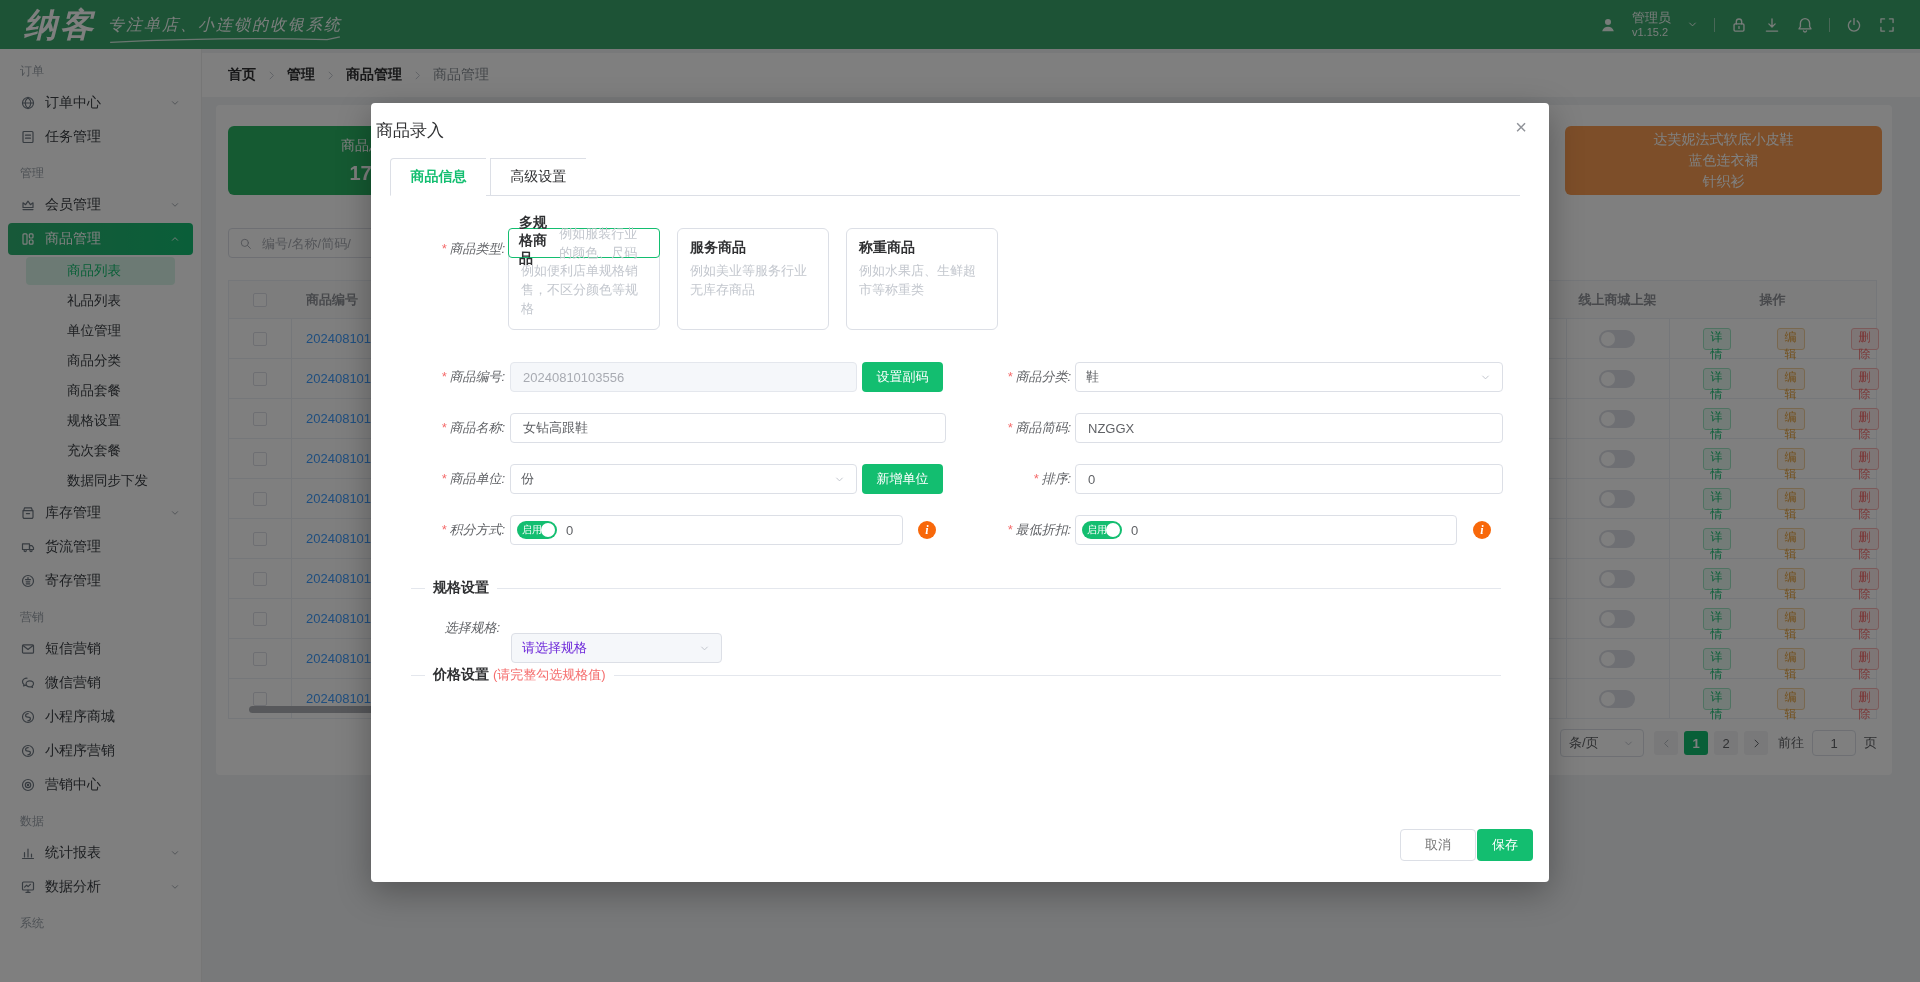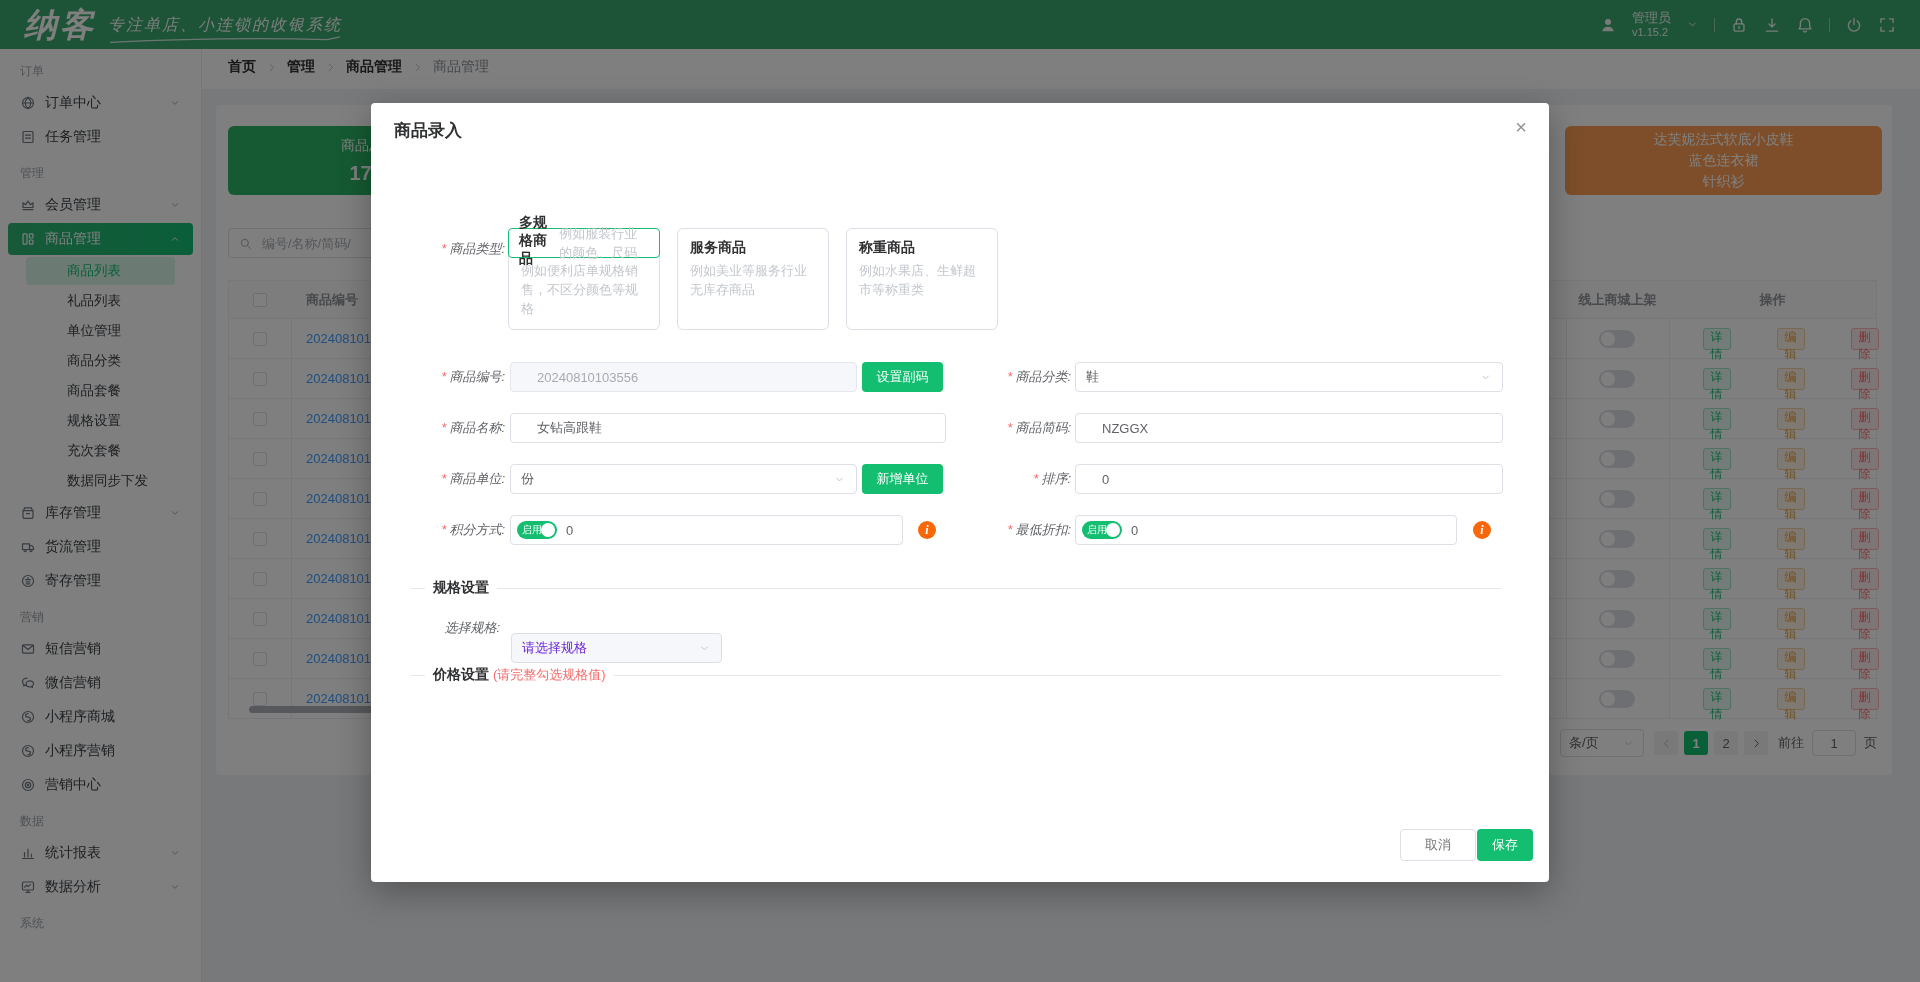--- a/index.html
+++ b/index.html
@@ -32,21 +32,21 @@
     border-radius:4px; font-size:14px; color:#3c4045; cursor:pointer; }
   .s-item .s-ic { color:#6f7882; display:flex; } .s-item .s-ic svg { width:16px; height:16px; }
   .s-item .s-ch { margin-left:auto; color:#9aa0a8; display:flex; } .s-item .s-ch svg { width:12px; height:12px; }
   .s-item.active { background:linear-gradient(90deg,#2fb273,#14bd72); color:#fff; }
   .s-item.active .s-ic, .s-item.active .s-ch { color:#fff; }
   .s-sub { height:28px; line-height:28px; padding-left:41px; margin:2px 26px; border-radius:4px;
     font-size:13.5px; color:#3c4045; cursor:pointer; }
   .s-sub.active { background:rgba(19,190,112,.16); color:#13be70; }
 
   
-  .bcbar { position:absolute; left:202px; top:45px; right:0; height:44px; background:#fff;
+  .bcbar { position:absolute; left:202px; top:53px; right:0; height:44px; background:#fff;
     display:flex; align-items:center; padding-left:26px; gap:9px; font-size:14px; z-index:4; }
   .bc-item { color:#303133; font-weight:bold; cursor:pointer; }
   .bc-item.last { font-weight:normal; color:#8a9096; cursor:default; }
   .bc-sep { color:#c0c4cc; display:flex; } .bc-sep svg { width:12px; height:12px; }
 
   
   .panel { position:absolute; left:216px; top:105px; width:1676px; height:670px; background:#fff;
     border-radius:4px; z-index:3; }
   .stat-green { position:absolute; left:12px; top:21px; width:282px; height:69px; border-radius:6px;
     background:#2ab565; color:#fff; text-align:center; padding-top:11px; }
@@ -102,21 +102,21 @@
   .pag-btn.prev { color:#b4b9bf; }
   .pag-num.active { background:#13be70; color:#fff; font-weight:bold; }
   .goto { display:flex; align-items:center; gap:8px; }
   .goto input { width:44px; height:26px; border:1px solid #dcdfe6; border-radius:4px; text-align:center;
     font-size:13px; color:#606266; outline:none; }
 
   
   .overlay { position:absolute; inset:0; background:rgba(0,0,0,.5); z-index:50; }
   .modal { position:absolute; left:371px; top:103px; width:1178px; height:779px; background:#fff;
     border-radius:4px; box-shadow:0 10px 34px rgba(0,0,0,.3); z-index:60; font-size:13px; }
-  .m-title { position:absolute; left:23px; top:16px; font-size:17px; color:#303133;font-weight:bold; }
+  .m-title { position:absolute; left:5px; top:16px; font-size:17px; color:#303133; }
   .m-close { position:absolute; right:22px; top:14px; font-size:20px; color:#909399; cursor:pointer; line-height:1; }
   .m-tabs { position:absolute; left:19px; top:55px; right:29px; height:38px; }
   .m-tabline { position:absolute; left:0; right:0; bottom:0; height:1px; background:#dcdfe6; z-index:1; }
   .m-tab { position:relative; z-index:2; display:inline-flex; align-items:center; justify-content:center;
     width:96px; height:38px; border:1px solid #dcdfe6; border-right:none; background:#fff;
     font-size:14px; color:#303133; cursor:pointer; vertical-align:top; }
   .m-tab:first-child { border-top-left-radius:4px; }
   .m-tab:last-child { border-right:1px solid #dcdfe6; border-top-right-radius:4px; }
   .m-tab.active { color:#13be70; font-weight:bold; border-bottom-color:#fff; }
 
@@ -125,21 +125,21 @@
   .f-label.rcol { left:566px; }
   .req { color:#f56c6c; margin-right:3px; }
   .tcards { position:absolute; left:137px; top:125px; display:flex; gap:17px; }
   .tcard { width:152px; height:102px; border:1px solid #dcdfe6; border-radius:6px; padding:10px 12px;
     background:#fff; cursor:pointer; }
   .tcard.sel { border-color:#13be70; }
   .tcard-t { font-size:14px; font-weight:bold; color:#303133; margin-bottom:4px; }
   .tcard-d { font-size:13px; color:#c3c7ce; line-height:19px; }
 
   .inp { position:absolute; height:30px; border:1px solid #dcdfe6; border-radius:4px; background:#fff;
-    font-size:13px; color:#606266; padding:0 26px; outline:none; }
+    font-size:13px; color:#606266; padding:0 12px; outline:none; }
   .inp.disabled { background:#f5f7fa; color:#a8abb2; border-color:#e4e7ed; display:flex; align-items:center; }
   .sel { position:absolute; height:30px; border:1px solid #dcdfe6; border-radius:4px; background:#fff;
     display:flex; align-items:center; justify-content:space-between; padding:12px 10px; color:#606266; cursor:pointer; }
   .sel svg { width:13px; height:13px; color:#c0c4cc; }
   .sel.disabled { background:#f5f7fa; color:#6d28d9; cursor:not-allowed;margin-top:20px; }
   .btn-green { position:absolute; height:30px; border:none; border-radius:4px; background:#13be70;
     color:#fff; font-size:13px; cursor:pointer; padding:0 11px; }
   .tfield { position:absolute; height:30px; border:1px solid #dcdfe6; border-radius:4px; background:#fff;
     display:flex; align-items:center; gap:9px; padding:0 6px; color:#606266; }
   .switch { position:relative; width:40px; height:18px; border-radius:9px; background:#13be70; color:#fff;
@@ -595,20 +595,25 @@
       <span>页</span>
     </div>
   </div>
 </div>
 
 <div class="overlay"></div>
 <div class="modal">
   <div class="m-title">商品录入</div>
   <div class="m-close">×</div>
 
+  <div class="m-tabs">
+    <div class="m-tab active">商品信息</div>
+    <div class="m-tab">高级设置</div>
+    <div class="m-tabline"></div>
+  </div>
 
   <div class="f-label" style="top:131px"><span class="req">*</span><span>商品类型:</span></div>
   <div class="tcards" id="typeCards">
       <div class="tcard">
         <div class="tcard-t">普通商品</div>
         <div class="tcard-d">例如便利店单规格销售，不区分颜色等规格</div>
       </div>
       <div class="tcard">
         <div class="tcard-t">服务商品</div>
         <div class="tcard-d">例如美业等服务行业无库存商品</div>

